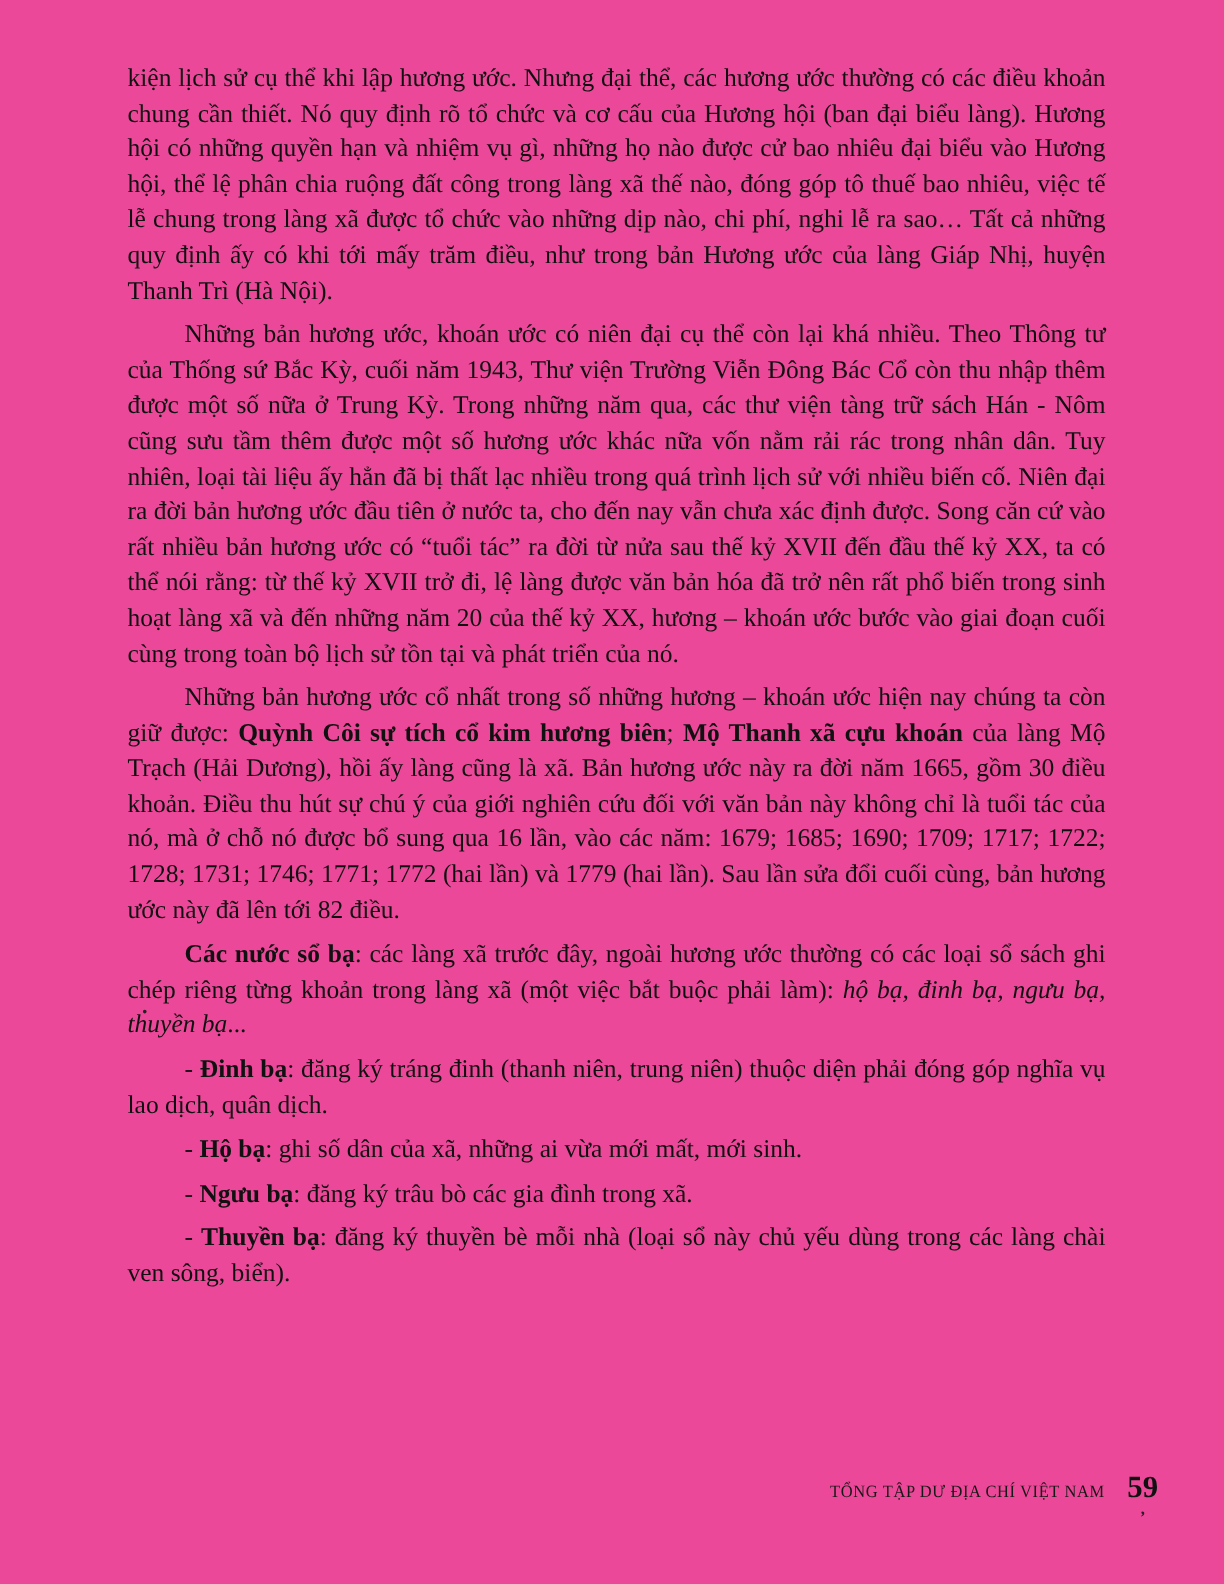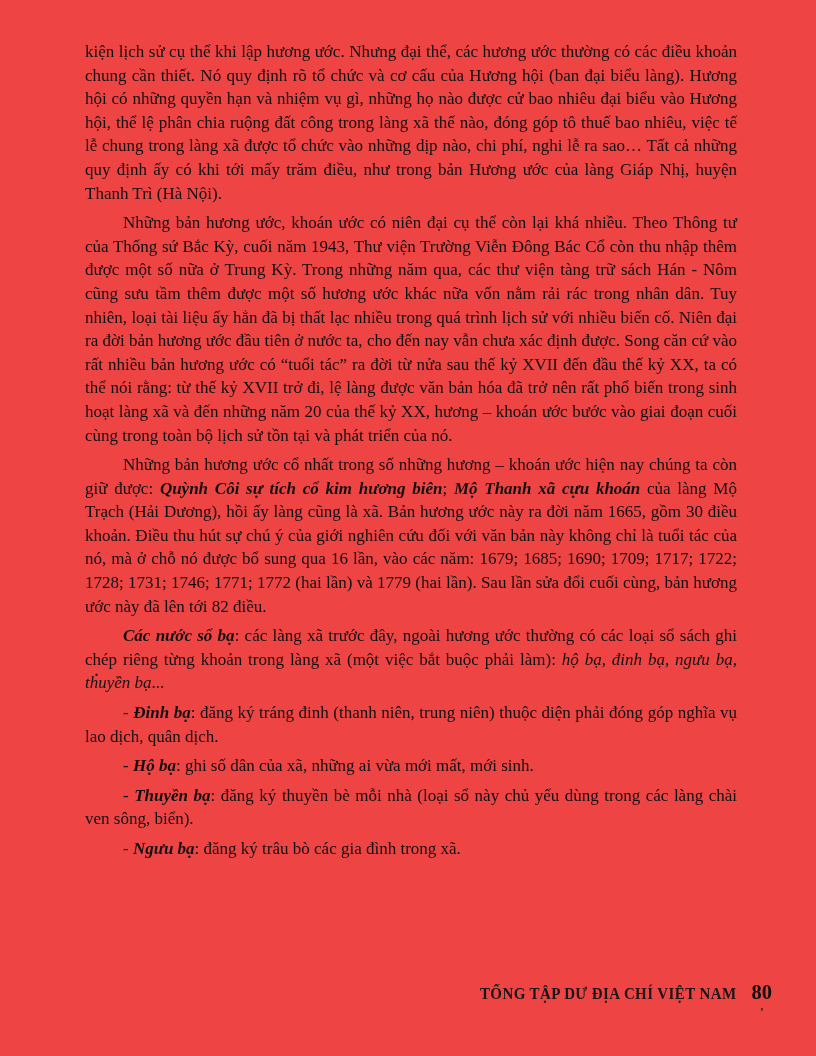--- a/index.html
+++ b/index.html
@@ -5,21 +5,21 @@
   html, body {
     margin: 0;
     padding: 0;
     background: #e8e8e8;
   }
   .page {
     position: relative;
     width: 816px;
     height: 1056px;
     margin: 0 auto;
-    background: #ef4444;
+    background: #ec4899;
     color: #111111;
     font-family: "Liberation Serif", "DejaVu Serif", serif;
     overflow: hidden;
     box-sizing: border-box;
   }
   .body-text {
     position: absolute;
     top: 40px;
     left: 85px;
     width: 652px;
@@ -32,42 +32,42 @@
     padding: 0;
   }
   .para.indent {
     text-indent: 38px;
   }
   .para:last-child {
     margin-bottom: 0;
   }
   .n  { font-style: normal;  font-weight: normal; }
   .i  { font-style: italic;  font-weight: normal; }
-  .bi { font-style: italic;  font-weight: bold; }
+  .bi {  font-weight: bold; }
   .margin-artifact {
     position: absolute;
     left: 94px;
     top: 668px;
     font-size: 15px;
     font-weight: bold;
     color: #222;
     line-height: 1;
   }
   .footer {
     position: absolute;
     top: 981px;
     right: 44px;
     display: flex;
     align-items: baseline;
     gap: 15px;
     white-space: nowrap;
   }
   .running-title {
-    font-weight: bold;
-    font-size: 15px;
+    font-weight: normal;
+    font-size: 11px;
     letter-spacing: 0.4px;
     color: #181818;
     transform: scaleY(1.05);
   }
   .page-number-wrap {
     position: relative;
     display: inline-block;
   }
   .page-number {
     font-size: 20.5px;
@@ -89,27 +89,27 @@
 
 <div class="page">
 
   <div class="body-text" id="para-container">
       <p class="para"><span class="n">kiện lịch sử cụ thể khi lập hương ước. Nhưng đại thể, các hương ước thường có các điều khoản chung cần thiết. Nó quy định rõ tổ chức và cơ cấu của Hương hội (ban đại biểu làng). Hương hội có những quyền hạn và nhiệm vụ gì, những họ nào được cử bao nhiêu đại biểu vào Hương hội, thể lệ phân chia ruộng đất công trong làng xã thế nào, đóng góp tô thuế bao nhiêu, việc tế lễ chung trong làng xã được tổ chức vào những dịp nào, chi phí, nghi lễ ra sao… Tất cả những quy định ấy có khi tới mấy trăm điều, như trong bản Hương ước của làng Giáp Nhị, huyện Thanh Trì (Hà Nội).</span></p>
       <p class="para indent"><span class="n">Những bản hương ước, khoán ước có niên đại cụ thể còn lại khá nhiều. Theo Thông tư của Thống sứ Bắc Kỳ, cuối năm 1943, Thư viện Trường Viễn Đông Bác Cổ còn thu nhập thêm được một số nữa ở Trung Kỳ. Trong những năm qua, các thư viện tàng trữ sách Hán - Nôm cũng sưu tầm thêm được một số hương ước khác nữa vốn nằm rải rác trong nhân dân. Tuy nhiên, loại tài liệu ấy hẳn đã bị thất lạc nhiều trong quá trình lịch sử với nhiều biến cố. Niên đại ra đời bản hương ước đầu tiên ở nước ta, cho đến nay vẫn chưa xác định được. Song căn cứ vào rất nhiều bản hương ước có “tuổi tác” ra đời từ nửa sau thế kỷ XVII đến đầu thế kỷ XX, ta có thể nói rằng: từ thế kỷ XVII trở đi, lệ làng được văn bản hóa đã trở nên rất phổ biến trong sinh hoạt làng xã và đến những năm 20 của thế kỷ XX, hương – khoán ước bước vào giai đoạn cuối cùng trong toàn bộ lịch sử tồn tại và phát triển của nó.</span></p>
       <p class="para indent"><span class="n">Những bản hương ước cổ nhất trong số những hương – khoán ước hiện nay chúng ta còn giữ được: </span><span class="bi">Quỳnh Côi sự tích cổ kim hương biên</span><span class="n">; </span><span class="bi">Mộ Thanh xã cựu khoán</span><span class="n"> của làng Mộ Trạch (Hải Dương), hồi ấy làng cũng là xã. Bản hương ước này ra đời năm 1665, gồm 30 điều khoản. Điều thu hút sự chú ý của giới nghiên cứu đối với văn bản này không chỉ là tuổi tác của nó, mà ở chỗ nó được bổ sung qua 16 lần, vào các năm: 1679; 1685; 1690; 1709; 1717; 1722; 1728; 1731; 1746; 1771; 1772 (hai lần) và 1779 (hai lần). Sau lần sửa đổi cuối cùng, bản hương ước này đã lên tới 82 điều.</span></p>
       <p class="para indent"><span class="bi">Các nước sổ bạ</span><span class="n">: các làng xã trước đây, ngoài hương ước thường có các loại sổ sách ghi chép riêng từng khoản trong làng xã (một việc bắt buộc phải làm): </span><span class="i">hộ bạ, đinh bạ, ngưu bạ, thuyền bạ</span><span class="n">...</span></p>
       <p class="para indent"><span class="n">- </span><span class="bi">Đinh bạ</span><span class="n">: đăng ký tráng đinh (thanh niên, trung niên) thuộc diện phải đóng góp nghĩa vụ lao dịch, quân dịch.</span></p>
       <p class="para indent"><span class="n">- </span><span class="bi">Hộ bạ</span><span class="n">: ghi số dân của xã, những ai vừa mới mất, mới sinh.</span></p>
+      <p class="para indent"><span class="n">- </span><span class="bi">Ngưu bạ</span><span class="n">: đăng ký trâu bò các gia đình trong xã.</span></p>
       <p class="para indent"><span class="n">- </span><span class="bi">Thuyền bạ</span><span class="n">: đăng ký thuyền bè mỗi nhà (loại sổ này chủ yếu dùng trong các làng chài ven sông, biển).</span></p>
-      <p class="para indent"><span class="n">- </span><span class="bi">Ngưu bạ</span><span class="n">: đăng ký trâu bò các gia đình trong xã.</span></p>
     </div>
 
   <span class="margin-artifact">·</span>
 
   <div class="footer">
     <span class="running-title">TỔNG TẬP DƯ ĐỊA CHÍ VIỆT NAM</span>
     <span class="page-number-wrap">
-      <span class="page-number">80</span>
+      <span class="page-number">59</span>
       <span class="footer-tick">,</span>
     </span>
   </div>
 
 </div>
 
 </body></html>

